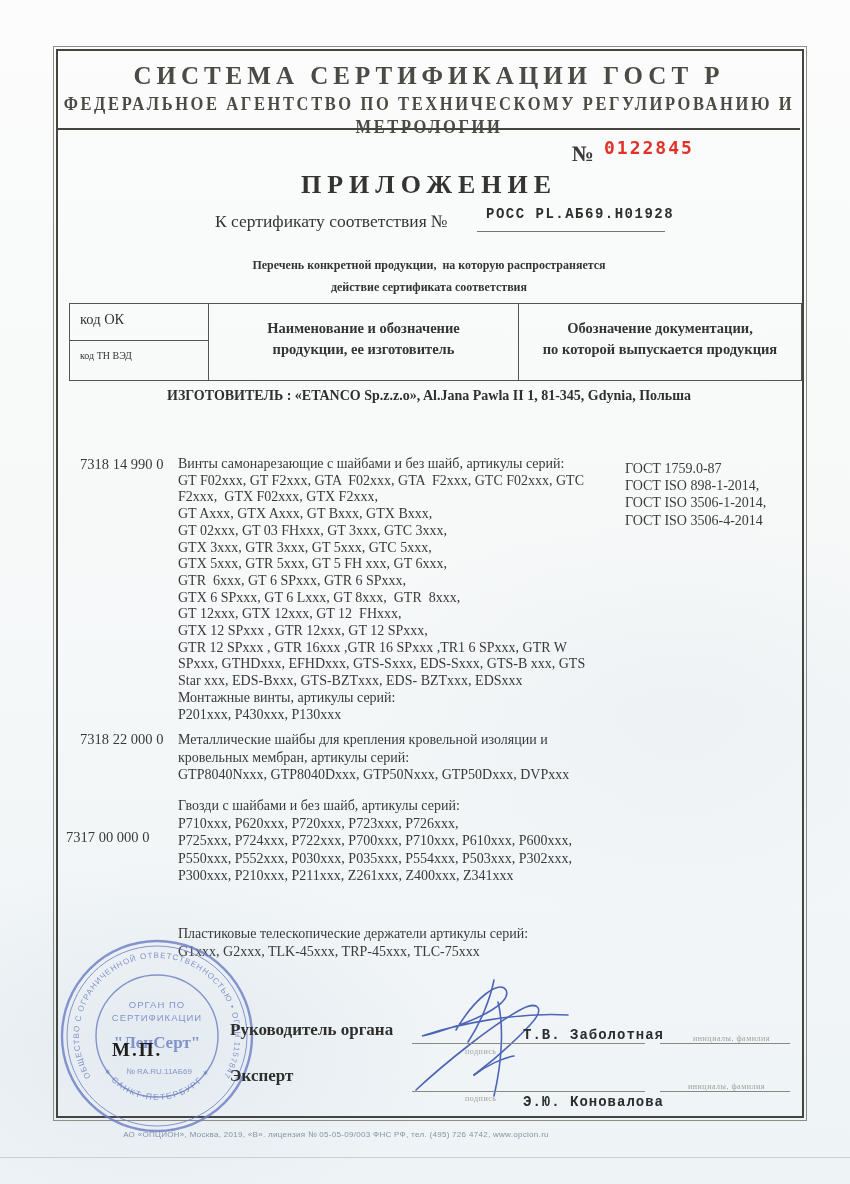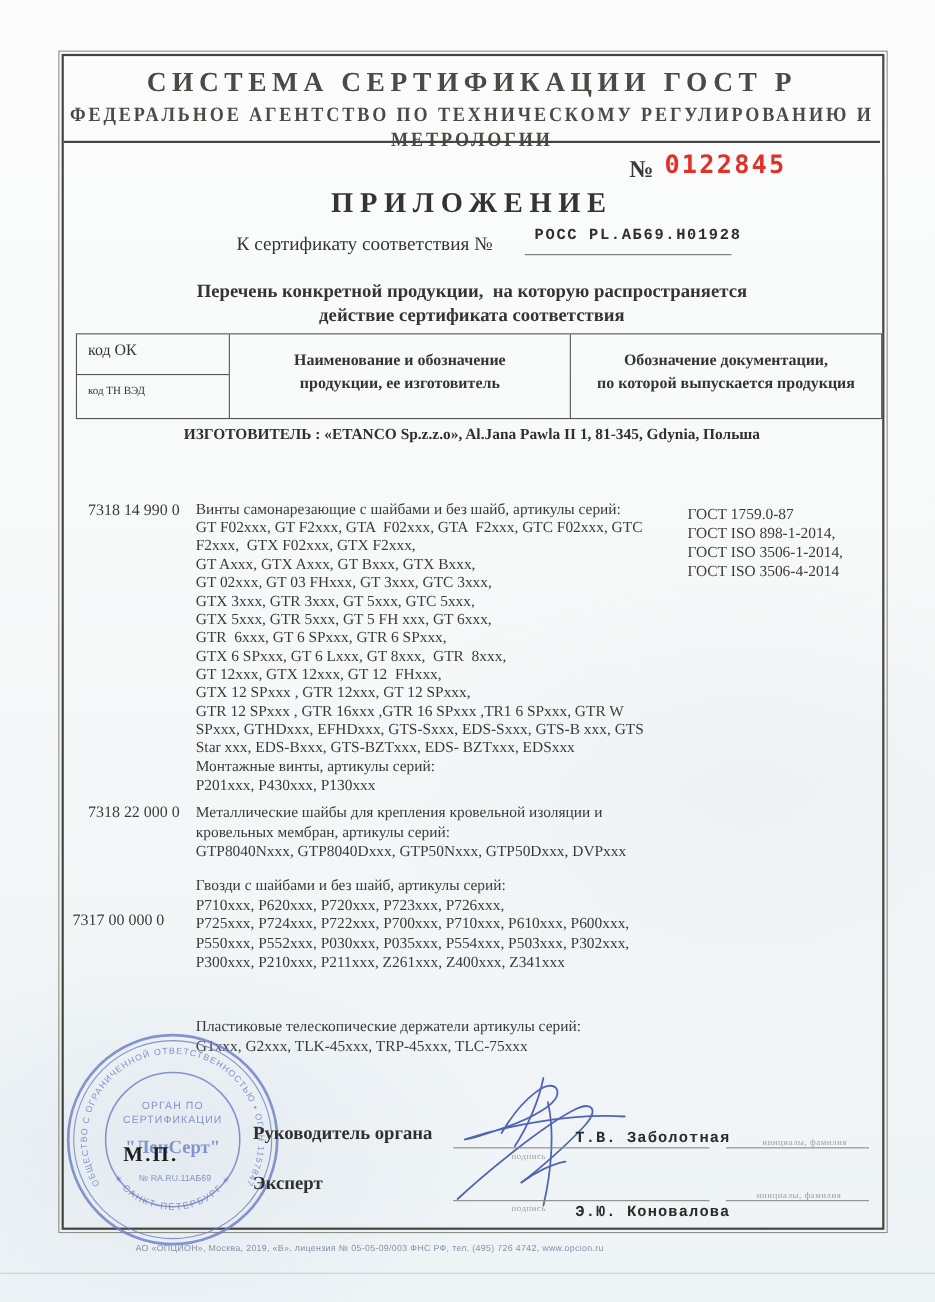--- a/index.html
+++ b/index.html
@@ -14,29 +14,29 @@
   .abs{position:absolute;}
   
   .frame-outer{left:53px;top:46px;width:752px;height:1073px;border:1px solid #8d8d88;}
   .frame-inner{position:absolute;left:2px;top:2px;right:2px;bottom:2px;border:2px solid #45453f;}
   .hdr-title{left:55px;top:62px;width:748px;text-align:center;font-size:25px;font-weight:bold;
     letter-spacing:5px;color:#4b4b46;}
   .hdr-sub{left:55px;top:96px;width:748px;text-align:center;font-size:16.5px;font-weight:bold;
     letter-spacing:2.6px;color:#4b4b46;transform:scaleY(1.12);}
   .hdr-divider{left:58px;top:128px;width:742px;height:2px;background:#45453f;}
   .num-sign{left:572px;top:141px;font-size:22px;font-weight:bold;color:#3a3a38;}
-  .num-value{left:604px;top:137px;font-family:"DejaVu Sans Mono",monospace;font-size:23px;
+  .num-value{left:604px;top:137px;font-family:"DejaVu Sans Mono",monospace;font-size:18px;
     font-weight:bold;letter-spacing:2px;color:#e03228;}
   .appendix-title{left:55px;top:170px;width:748px;text-align:center;font-size:26px;
     font-weight:bold;letter-spacing:6px;color:#343432;}
   .cert-label{left:215px;top:211px;font-size:17.5px;color:#343432;}
   .cert-number{left:486px;top:206px;font-family:"Liberation Mono","DejaVu Sans Mono",monospace;
     font-size:14px;font-weight:bold;letter-spacing:1.5px;color:#2e2e2c;}
   .cert-underline{left:477px;top:231px;width:188px;height:1px;background:#777772;}
-  .desc{left:55px;top:254px;width:748px;text-align:center;font-size:17px;font-weight:bold;
+  .desc{left:55px;top:254px;width:748px;text-align:center;font-size:12px;font-weight:bold;
     color:#343432;line-height:22px;white-space:pre-wrap;}
   
   .tbl{left:69px;top:303px;width:731px;height:76px;border:1px solid #55554f;}
   .tbl-v1{position:absolute;left:138px;top:0;width:1px;height:100%;background:#55554f;}
   .tbl-v2{position:absolute;left:448px;top:0;width:1px;height:100%;background:#55554f;}
   .tbl-h1{position:absolute;left:0;top:36px;width:138px;height:1px;background:#55554f;}
   .cell-codeok{position:absolute;left:10px;top:7px;font-size:14.5px;color:#343432;}
   .cell-codetn{position:absolute;left:10px;top:46px;font-size:10px;color:#343432;}
   .cell-mid{position:absolute;left:139px;top:14px;width:309px;text-align:center;
     font-size:14.5px;font-weight:bold;line-height:21px;white-space:pre-wrap;color:#343432;}

